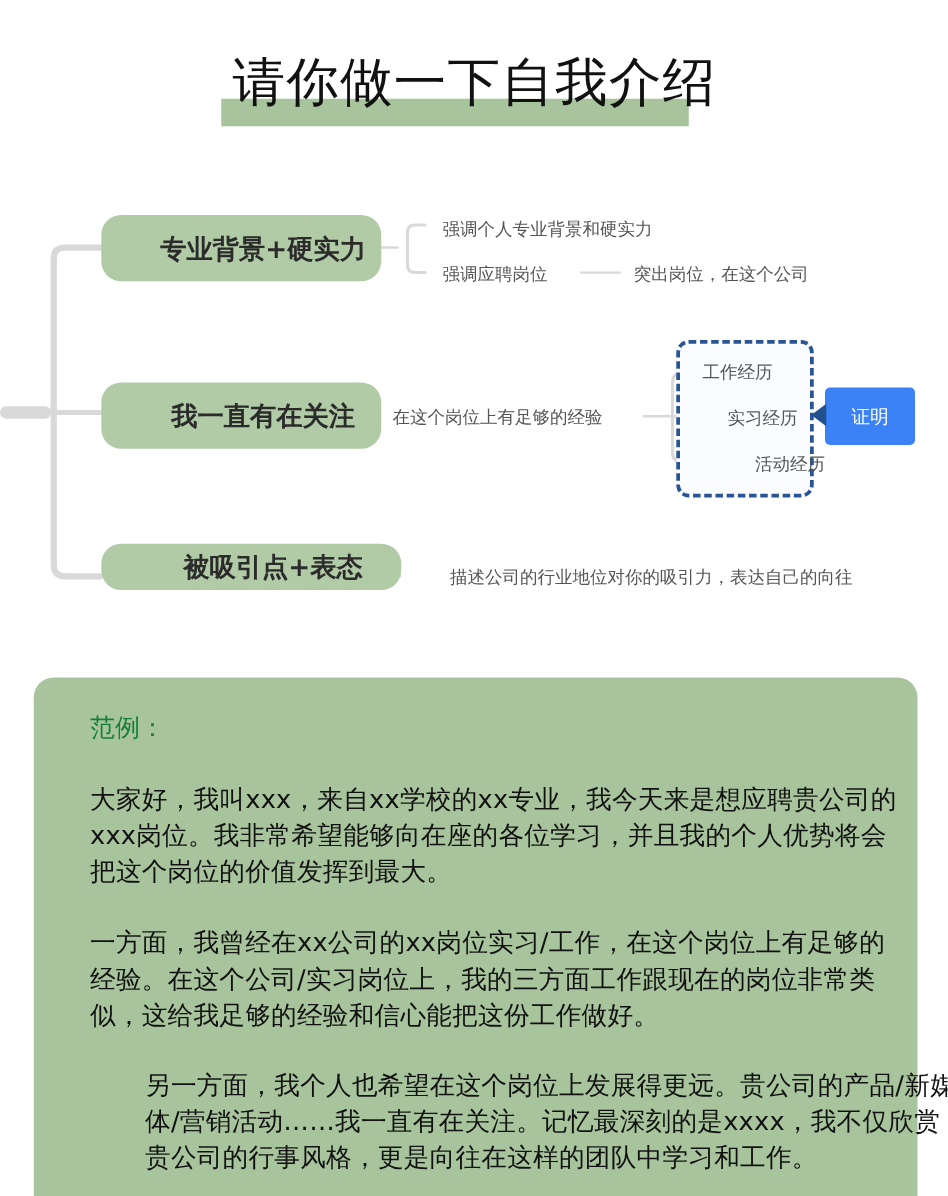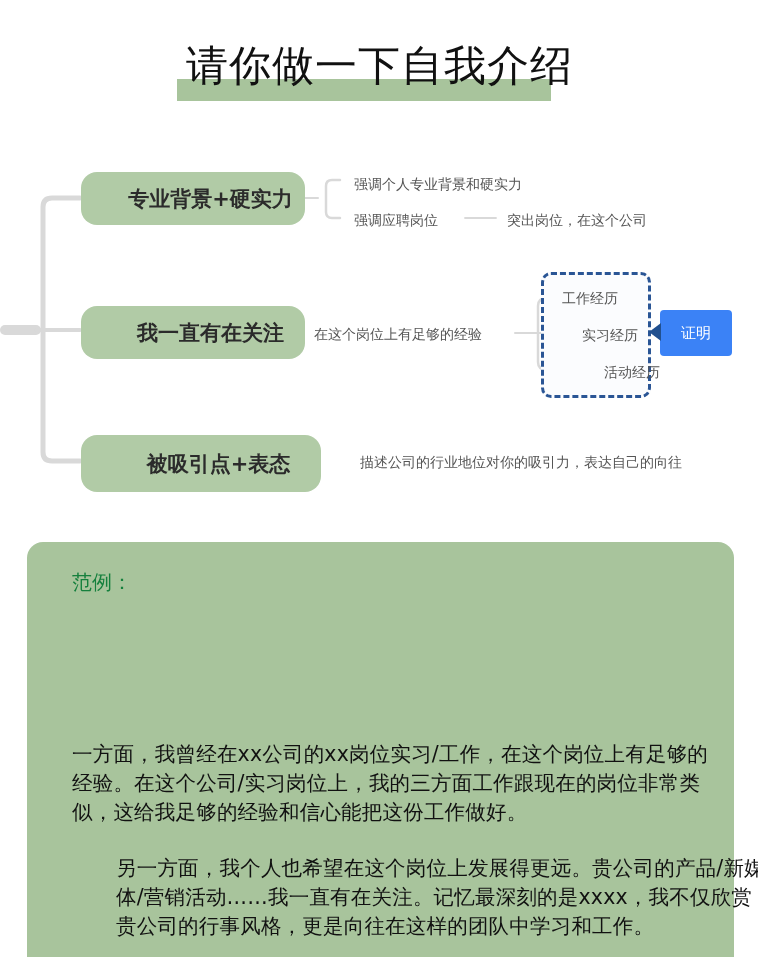--- a/index.html
+++ b/index.html
@@ -123,21 +123,22 @@
 
   <div class="dashed-box"></div>
   <div class="leaf" style="left:562px; top:288px;">工作经历</div>
   <div class="leaf" style="left:562px; top:325px;margin-left:20px;">实习经历</div>
   <div class="leaf" style="left:562px; top:362px;margin-left:42px;">活动经历</div>
 
   <div class="callout">
     <span>证明</span>
   </div>
 
-  <div class="node" style="left:81px; top:435px; width:205px; height:57px;text-align:right;">被吸引点+表态</div>
+  <div class="node" style="left:81px; top:435px; width:205px; height:37px;text-align:right;">被吸引点+表态</div>
   <div class="leaf" style="left:332px; top:452px;margin-left:28px;">描述公司的行业地位对你的吸引力，表达自己的向往</div>
 
   <div class="card"></div>
   <div class="card-label">范例：</div>
+  <div class="para" style="top:625px;">大家好，我叫xxx，来自xx学校的xx专业，我今天来是想应聘贵公司的xxx岗位。我非常希望能够向在座的各位学习，并且我的个人优势将会把这个岗位的价值发挥到最大。</div>
   <div class="para" style="top:740px;">一方面，我曾经在xx公司的xx岗位实习/工作，在这个岗位上有足够的经验。在这个公司/实习岗位上，我的三方面工作跟现在的岗位非常类似，这给我足够的经验和信心能把这份工作做好。</div>
   <div class="para" style="top:854px;margin-left:44px;">另一方面，我个人也希望在这个岗位上发展得更远。贵公司的产品/新媒体/营销活动……我一直有在关注。记忆最深刻的是xxxx，我不仅欣赏贵公司的行事风格，更是向往在这样的团队中学习和工作。</div>
 
 </div>
 
 </body></html>

